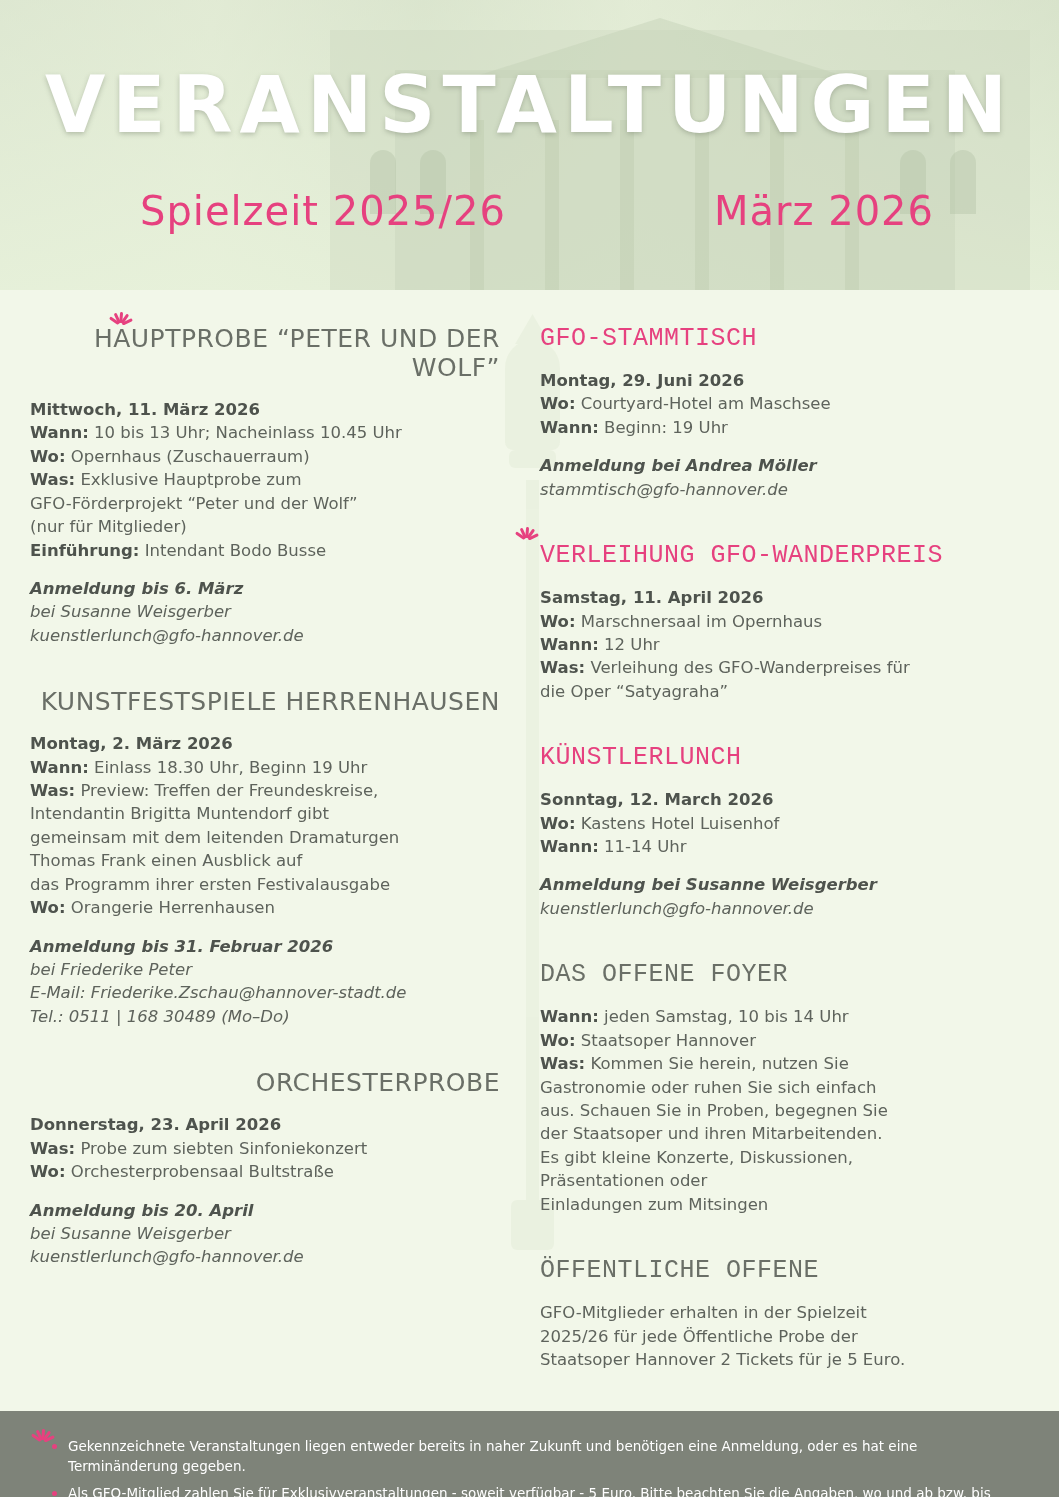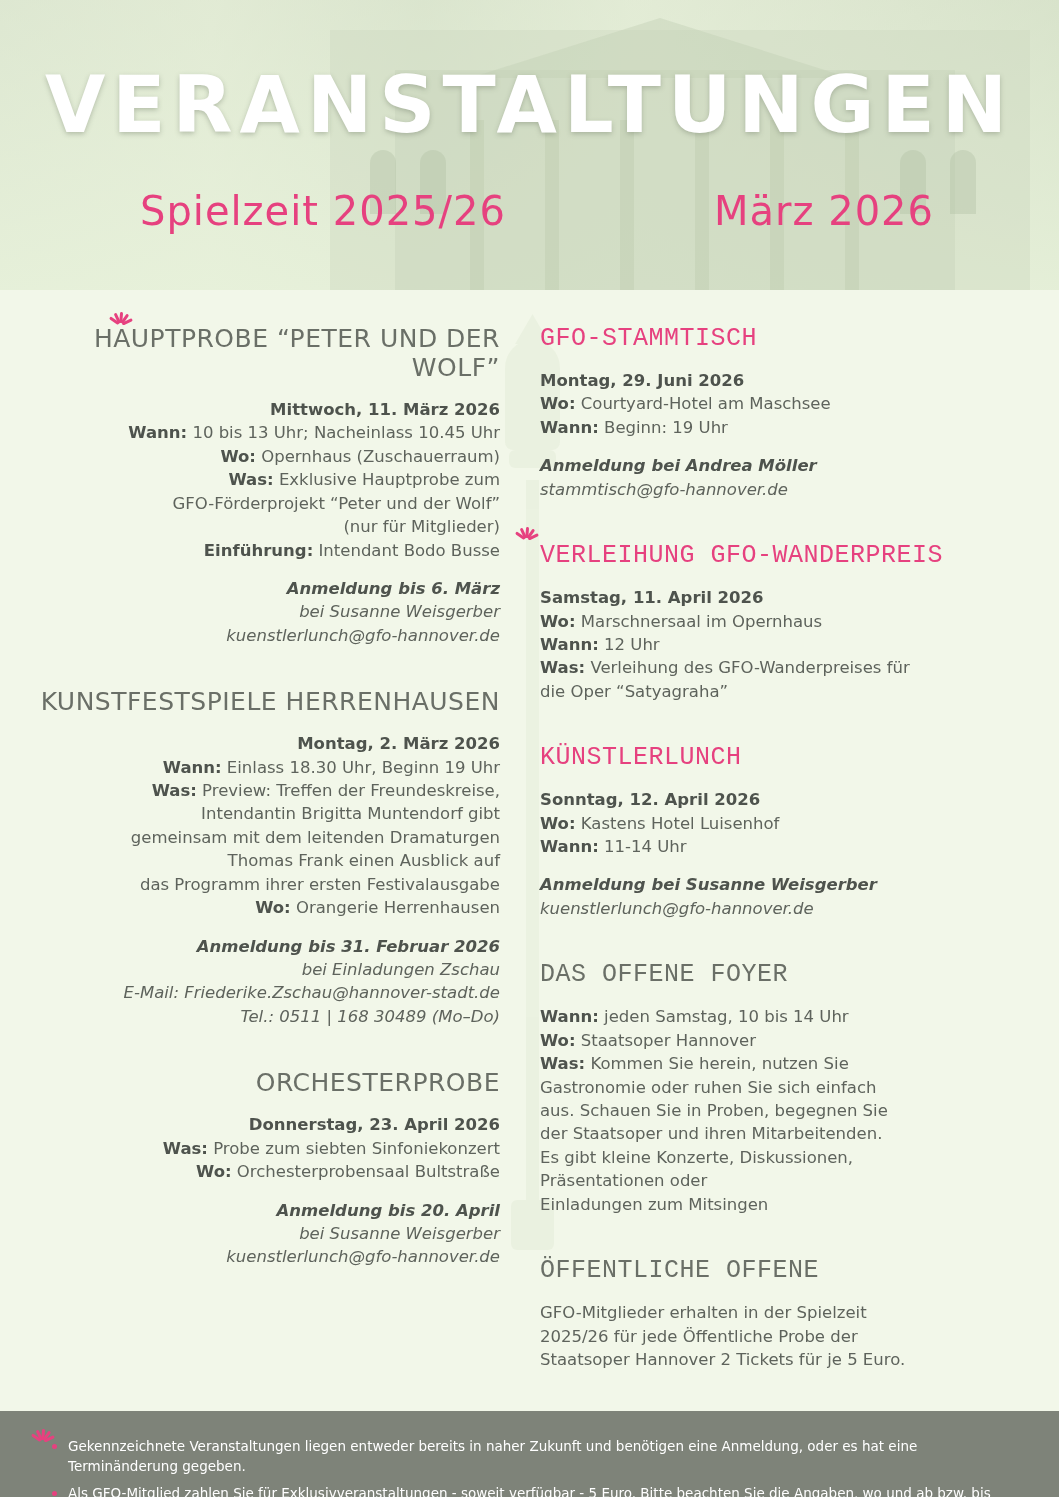--- a/index.html
+++ b/index.html
@@ -81,21 +81,21 @@
   .sec{margin-bottom:40px;position:relative;}
   .sec h2{
     margin:0 0 16px 0;
     font-size:25px;
     font-weight:400;
     letter-spacing:.5px;
     color:#6a6f67;
   }
   .sec h2.pink{color:#e6417f;}
   .col-left .sec h2{text-align:right;}
-  .col-left .sec .body{text-align:right;}
+  .col-left .sec .body{text-align:left;}
   .col-right .sec h2{text-align:left;font-family:Liberation Mono, monospace;}
 
   .body{font-size:16.5px;line-height:1.42;color:#5e635c;}
   .body b{color:#4e534d;}
   .body .it{font-style:italic;}
   .gap{height:15px;}
 
   
   .burst{
     position:absolute;
@@ -196,21 +196,21 @@
             <div><b>Montag, 2. März 2026</b></div>
             <div><b>Wann:</b> Einlass 18.30 Uhr, Beginn 19 Uhr</div>
             <div><b>Was:</b> Preview: Treffen der Freundeskreise,</div>
             <div>Intendantin Brigitta Muntendorf gibt</div>
             <div>gemeinsam mit dem leitenden Dramaturgen</div>
             <div>Thomas Frank einen Ausblick auf</div>
             <div>das Programm ihrer ersten Festivalausgabe</div>
             <div><b>Wo:</b> Orangerie Herrenhausen</div>
             <div class="gap"></div>
             <div class="it"><b>Anmeldung bis 31. Februar 2026</b></div>
-            <div class="it">bei Einladungen Zschau</div>
+            <div class="it">bei Friederike Peter</div>
             <div class="it">E-Mail: Friederike.Zschau@hannover-stadt.de</div>
             <div class="it">Tel.: 0511 | 168 30489 (Mo–Do)</div>
           </div>
         </div>
         <div class="sec">
           <h2 class="">ORCHESTERPROBE</h2>
           <div class="body">
             <div><b>Donnerstag, 23. April 2026</b></div>
             <div><b>Was:</b> Probe zum siebten Sinfoniekonzert</div>
             <div><b>Wo:</b> Orchesterprobensaal Bultstraße</div>
@@ -246,21 +246,21 @@
             <div><b>Samstag, 11. April 2026</b></div>
             <div><b>Wo:</b> Marschnersaal im Opernhaus</div>
             <div><b>Wann:</b> 12 Uhr</div>
             <div><b>Was:</b> Verleihung des GFO-Wanderpreises für</div>
             <div>die Oper “Satyagraha”</div>
           </div>
         </div>
         <div class="sec">
           <h2 class="pink">KÜNSTLERLUNCH</h2>
           <div class="body">
-            <div><b>Sonntag, 12. April 2026</b></div>
+            <div><b>Sonntag, 12. March 2026</b></div>
             <div><b>Wo:</b> Kastens Hotel Luisenhof</div>
             <div><b>Wann:</b> 11-14 Uhr</div>
             <div class="gap"></div>
             <div class="it"><b>Anmeldung bei Susanne Weisgerber</b></div>
             <div class="it">kuenstlerlunch@gfo-hannover.de</div>
           </div>
         </div>
         <div class="sec">
           <h2 class="">DAS OFFENE FOYER</h2>
           <div class="body">

